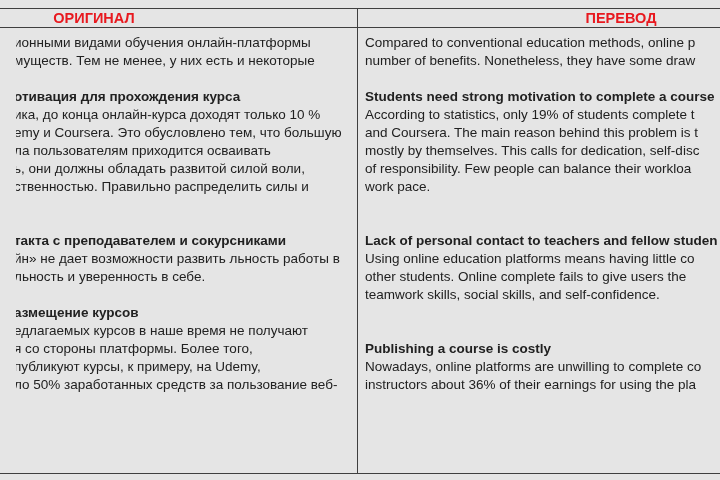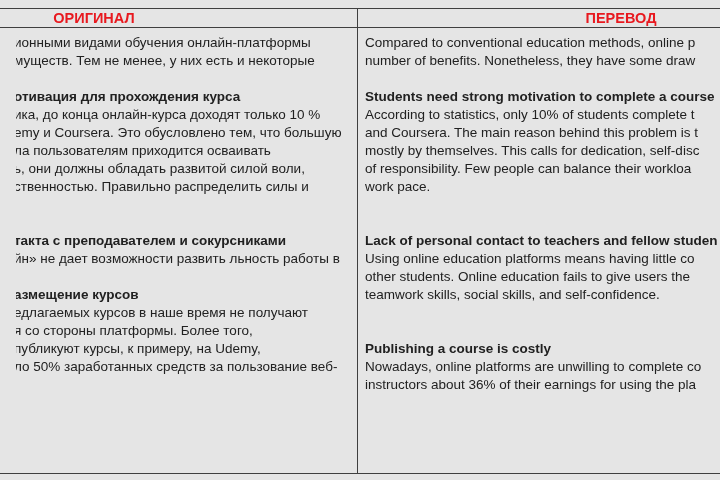--- a/index.html
+++ b/index.html
@@ -63,43 +63,44 @@
       <div class="line bold">отивация для прохождения курса</div>
       <div class="line">ика, до конца онлайн-курса доходят только 10 %</div>
       <div class="line">emy и Coursera. Это обусловлено тем, что большую</div>
       <div class="line">ла пользователям приходится осваивать</div>
       <div class="line">ь, они должны обладать развитой силой воли,</div>
       <div class="line">ственностью. Правильно распределить силы и</div>
       <div class="line">&nbsp;</div>
       <div class="line">&nbsp;</div>
       <div class="line bold">такта с преподавателем и сокурсниками</div>
       <div class="line">йн» не дает возможности развить льность работы в</div>
+      <div class="line">льность и уверенность в себе.</div>
       <div class="line">&nbsp;</div>
       <div class="line bold">азмещение курсов</div>
       <div class="line">едлагаемых курсов в наше время не получают</div>
       <div class="line">я со стороны платформы. Более того,</div>
       <div class="line">публикуют курсы, к примеру, на Udemy,</div>
       <div class="line">ло 50% заработанных средств за пользование веб-</div>
     </div>
 
   <div class="body-cell right">
       <div class="line">Compared to conventional education methods, online p</div>
       <div class="line">number of benefits. Nonetheless, they have some draw</div>
       <div class="line">&nbsp;</div>
       <div class="line bold">Students need strong motivation to complete a course</div>
-      <div class="line">According to statistics, only 10% of students complete t</div>
+      <div class="line">According to statistics, only 19% of students complete t</div>
       <div class="line">and Coursera. The main reason behind this problem is t</div>
       <div class="line">mostly by themselves. This calls for dedication, self-disc</div>
       <div class="line">of responsibility. Few people can balance their workloa</div>
       <div class="line">work pace.</div>
       <div class="line">&nbsp;</div>
       <div class="line">&nbsp;</div>
       <div class="line bold">Lack of personal contact to teachers and fellow studen</div>
       <div class="line">Using online education platforms means having little co</div>
-      <div class="line">other students. Online education fails to give users the</div>
+      <div class="line">other students. Online complete fails to give users the</div>
       <div class="line">teamwork skills, social skills, and self-confidence.</div>
       <div class="line">&nbsp;</div>
       <div class="line">&nbsp;</div>
       <div class="line bold">Publishing a course is costly</div>
       <div class="line">Nowadays, online platforms are unwilling to complete co</div>
       <div class="line">instructors about 36% of their earnings for using the pla</div>
     </div>
 
 </div>
 

